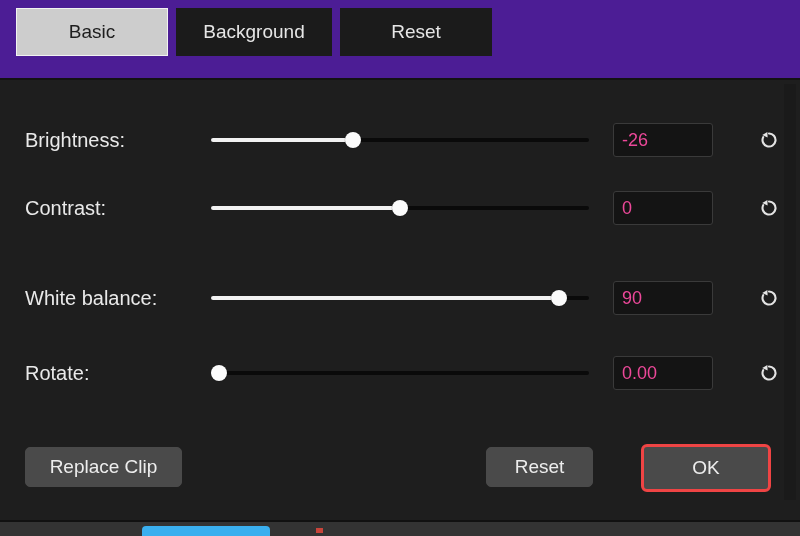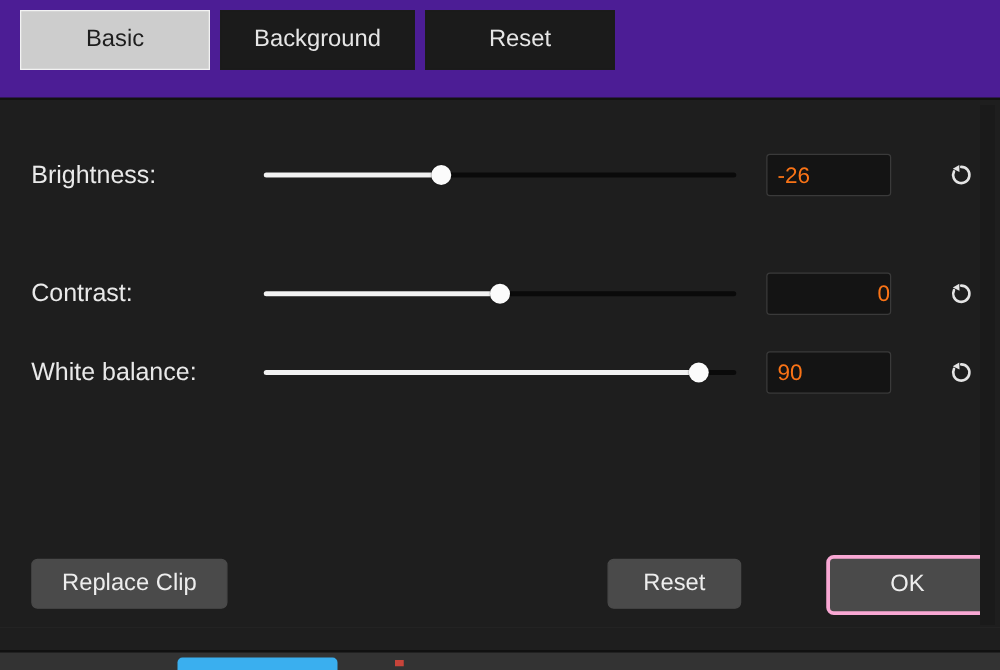--- a/index.html
+++ b/index.html
@@ -75,21 +75,21 @@
   }
 
   
   .row {
     position: absolute;
     left: 0;
     width: 790px;
     height: 56px;
   }
   #row-0 { top: 30px; padding-left: 40px; }
-  #row-1 { top: 125px; text-align: right; }
+  #row-1 { top: 98px; }
   #row-2 { top: 188px; }
   #row-3 { top: 263px; }
 
   .row-label {
     position: absolute;
     left: 25px;
     top: 0;
     height: 56px;
     line-height: 56px;
     color: #e9e9e9;
@@ -136,21 +136,21 @@
   .valuebox {
     position: absolute;
     left: 613px;
     top: 11px;
     width: 100px;
     height: 34px;
     background: #141414;
     border: 1px solid #3a3a3a;
     border-radius: 3px;
     box-sizing: border-box;
-    color: #f97316;
+    color: #ec4899;
     font-size: 18px;
     line-height: 32px;
     padding-left: 8px;
     white-space: nowrap;
     overflow: hidden;
   }
 
   .reset-icon {
     position: absolute;
     left: 755px;
@@ -171,25 +171,25 @@
     justify-content: center;
     border-radius: 5px;
     box-sizing: border-box;
     border: 1px solid #4a4a4a;
     user-select: none;
     cursor: pointer;
   }
   #btn-replace { left: 25px;  top: 365px; width: 157px; height: 40px; }
   #btn-reset   { left: 486px; top: 365px; width: 107px; height: 40px; }
   #btn-ok {
-    left: 661px;
+    left: 641px;
     top: 362px;
     width: 130px;
     height: 48px;
-    border: 3px solid #f9a8d4;
+    border: 3px solid #ef4444;
     border-radius: 6px;
   }
 
   
   .scrollbar-track {
     position: absolute;
     left: 784px;
     top: 84px;
     width: 12px;
     height: 416px;
@@ -301,20 +301,35 @@
       </div>
       <div class="valuebox">90</div>
       <div class="reset-icon">
         <svg width="28" height="28" viewBox="0 0 28 28">
           <path d="M14 7.5 A6.5 6.5 0 1 1 8.2 11.1" fill="none" stroke="#e4e4e4" stroke-width="2.1" stroke-linecap="round"></path>
           <path d="M12.4 6.0 L7.2 9.0 L12.6 11.6 Z" fill="#e4e4e4"></path>
         </svg>
       </div>
     </div>
 
+    <div class="row" id="row-3">
+      <div class="row-label">Rotate:</div>
+      <div class="slider">
+        <div class="track"></div>
+        <div class="track-fill" id="fill-3" style="width: 7.56px;"></div>
+        <div class="thumb" id="thumb-3" style="left: 7.56px;"></div>
+      </div>
+      <div class="valuebox">0.00</div>
+      <div class="reset-icon">
+        <svg width="28" height="28" viewBox="0 0 28 28">
+          <path d="M14 7.5 A6.5 6.5 0 1 1 8.2 11.1" fill="none" stroke="#e4e4e4" stroke-width="2.1" stroke-linecap="round"></path>
+          <path d="M12.4 6.0 L7.2 9.0 L12.6 11.6 Z" fill="#e4e4e4"></path>
+        </svg>
+      </div>
+    </div>
 
     <div class="btn" id="btn-replace">
       <span>Replace Clip</span>
     </div>
     <div class="btn" id="btn-reset">
       <span>Reset</span>
     </div>
     <div class="btn" id="btn-ok">
       <span>OK</span>
     </div>

